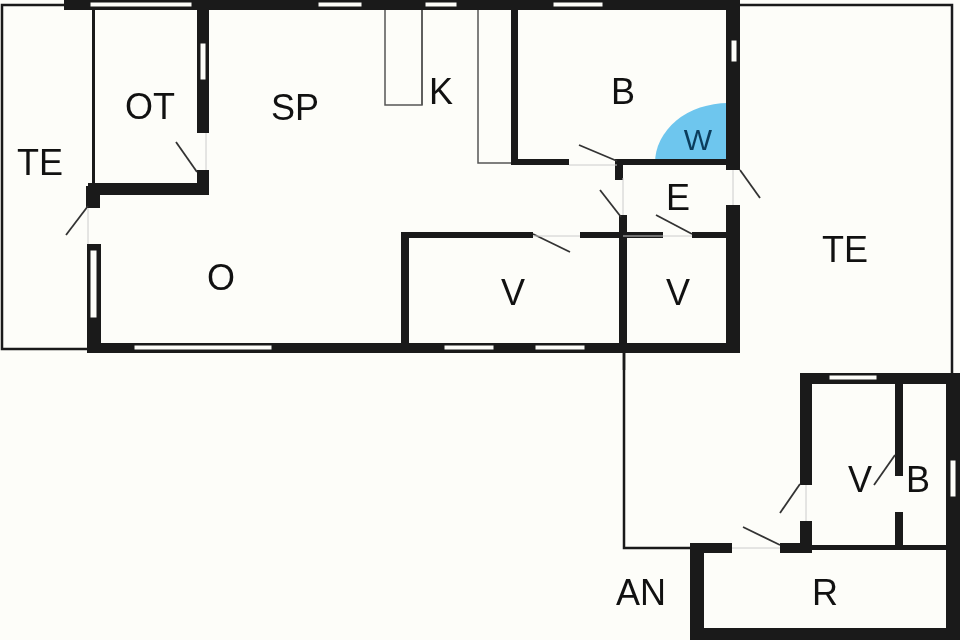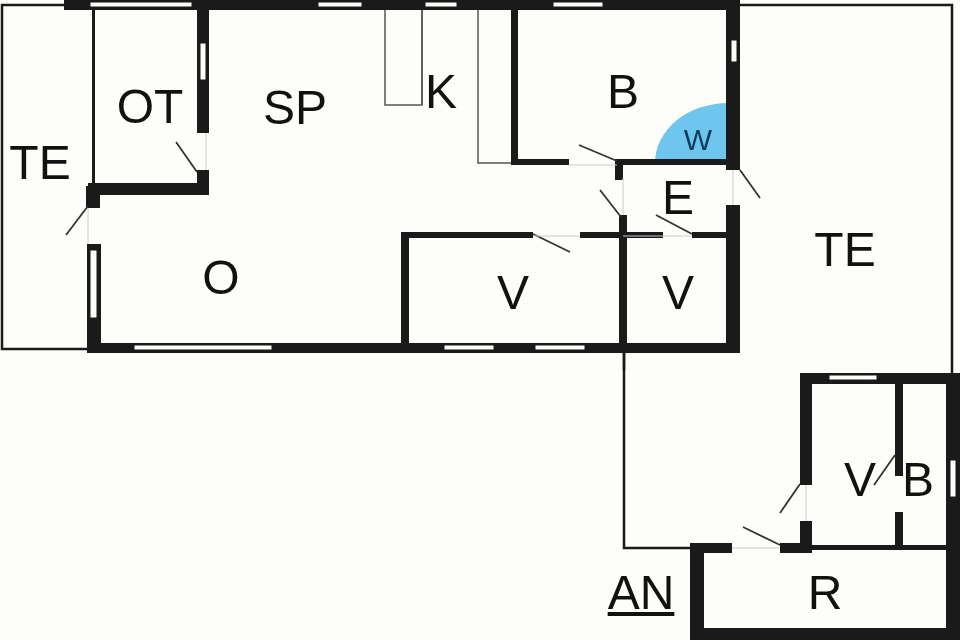--- a/index.html
+++ b/index.html
@@ -1,18 +1,18 @@
 <!DOCTYPE html>
 <html><head>
   <meta charset="utf-8">
   <style>
     html, body { margin: 0; padding: 0; background: #fdfdf9; }
     body { width: 960px; height: 640px; overflow: hidden; position: relative; font-family: "Liberation Sans", sans-serif; }
     svg { position: absolute; left: 0; top: 0; }
-    .lbl { position: absolute; font-family: "Liberation Sans", sans-serif; font-size: 48px; color: #111; line-height: 1; transform: translate(-50%, -50%); white-space: nowrap; }
+    .lbl { position: absolute; font-family: "Liberation Sans", sans-serif; font-size: 36px; color: #111; line-height: 1; transform: translate(-50%, -50%); white-space: nowrap; }
     .lbl.small { font-size: 30px; color: #0b3d5c; }
   </style>
 </head>
 <body>
 
 <svg width="960" height="640" viewBox="0 0 960 640" xmlns="http://www.w3.org/2000/svg">
   <rect x="0" y="0" width="960" height="640" fill="#fdfdf9"></rect>
 
   <g stroke="#1a1a1a" stroke-width="2.5" fill="none">
     <path d="M95,5 L2,5 L2,349 L92,349"></path>
@@ -122,14 +122,14 @@
 <div class="lbl" style="left:441px; top:92px;">K</div>
 <div class="lbl" style="left:623px; top:92px;">B</div>
 <div class="lbl small" style="left:698px; top:140px;">W</div>
 <div class="lbl" style="left:678px; top:198px;">E</div>
 <div class="lbl" style="left:845px; top:250px;">TE</div>
 <div class="lbl" style="left:221px; top:278px;">O</div>
 <div class="lbl" style="left:513px; top:293px;">V</div>
 <div class="lbl" style="left:678px; top:293px;">V</div>
 <div class="lbl" style="left:860px; top:480px;">V</div>
 <div class="lbl" style="left:918px; top:480px;">B</div>
-<div class="lbl" style="left:641px; top:593px;text-decoration:underline;">AN</div>
+<div class="lbl" style="left:641px; top:593px;">AN</div>
 <div class="lbl" style="left:825px; top:593px;">R</div>
 
 </body></html>

